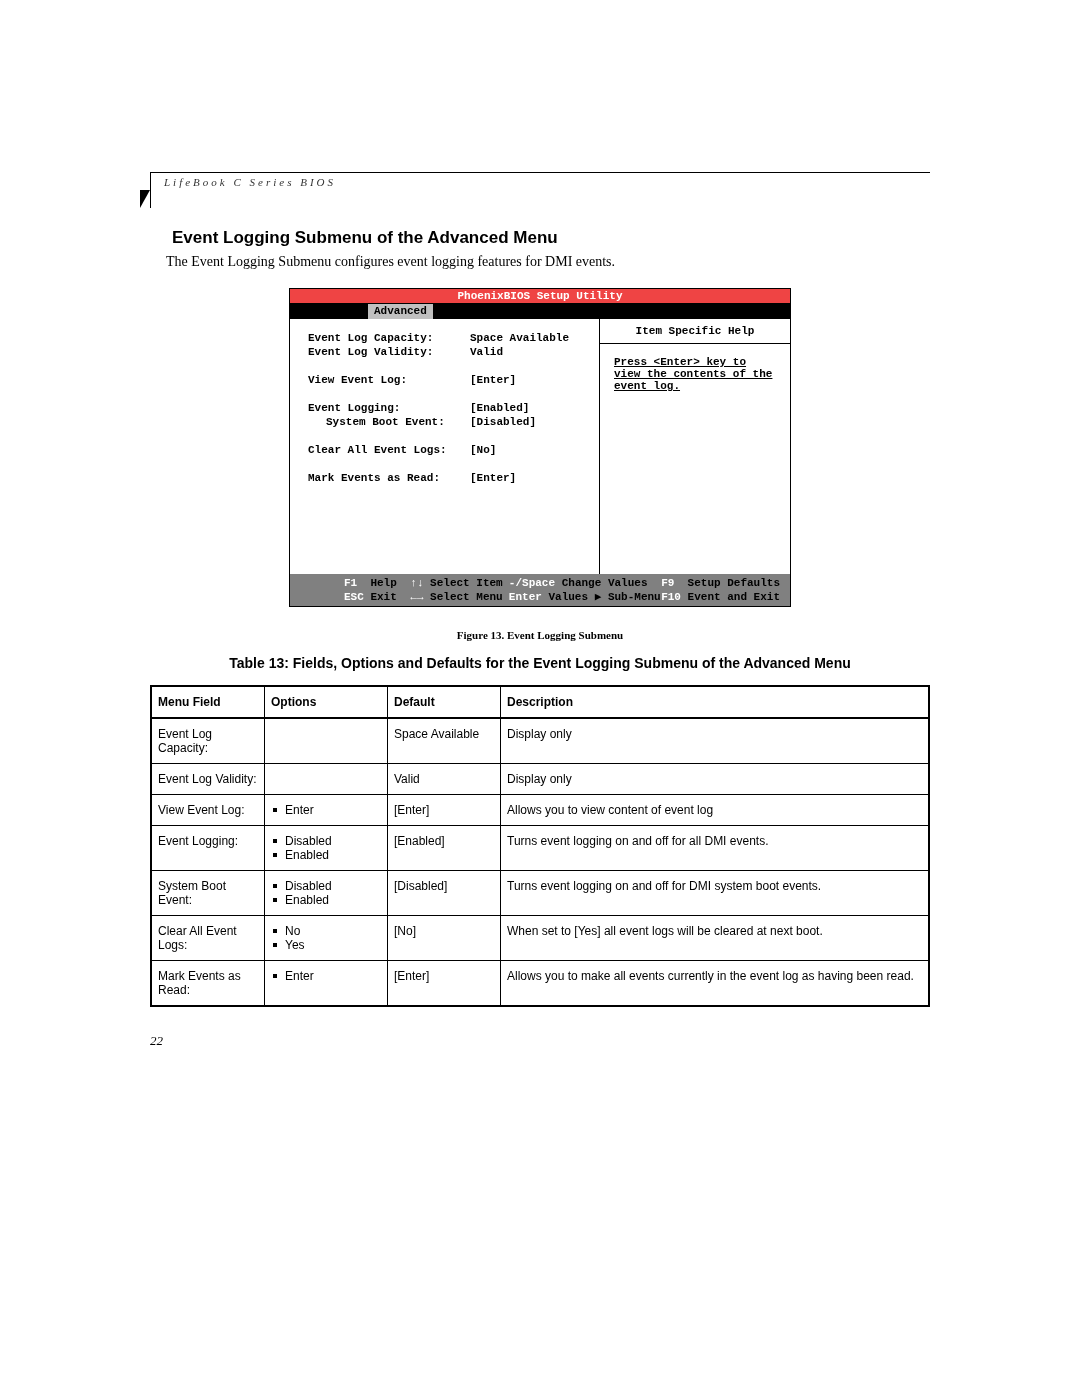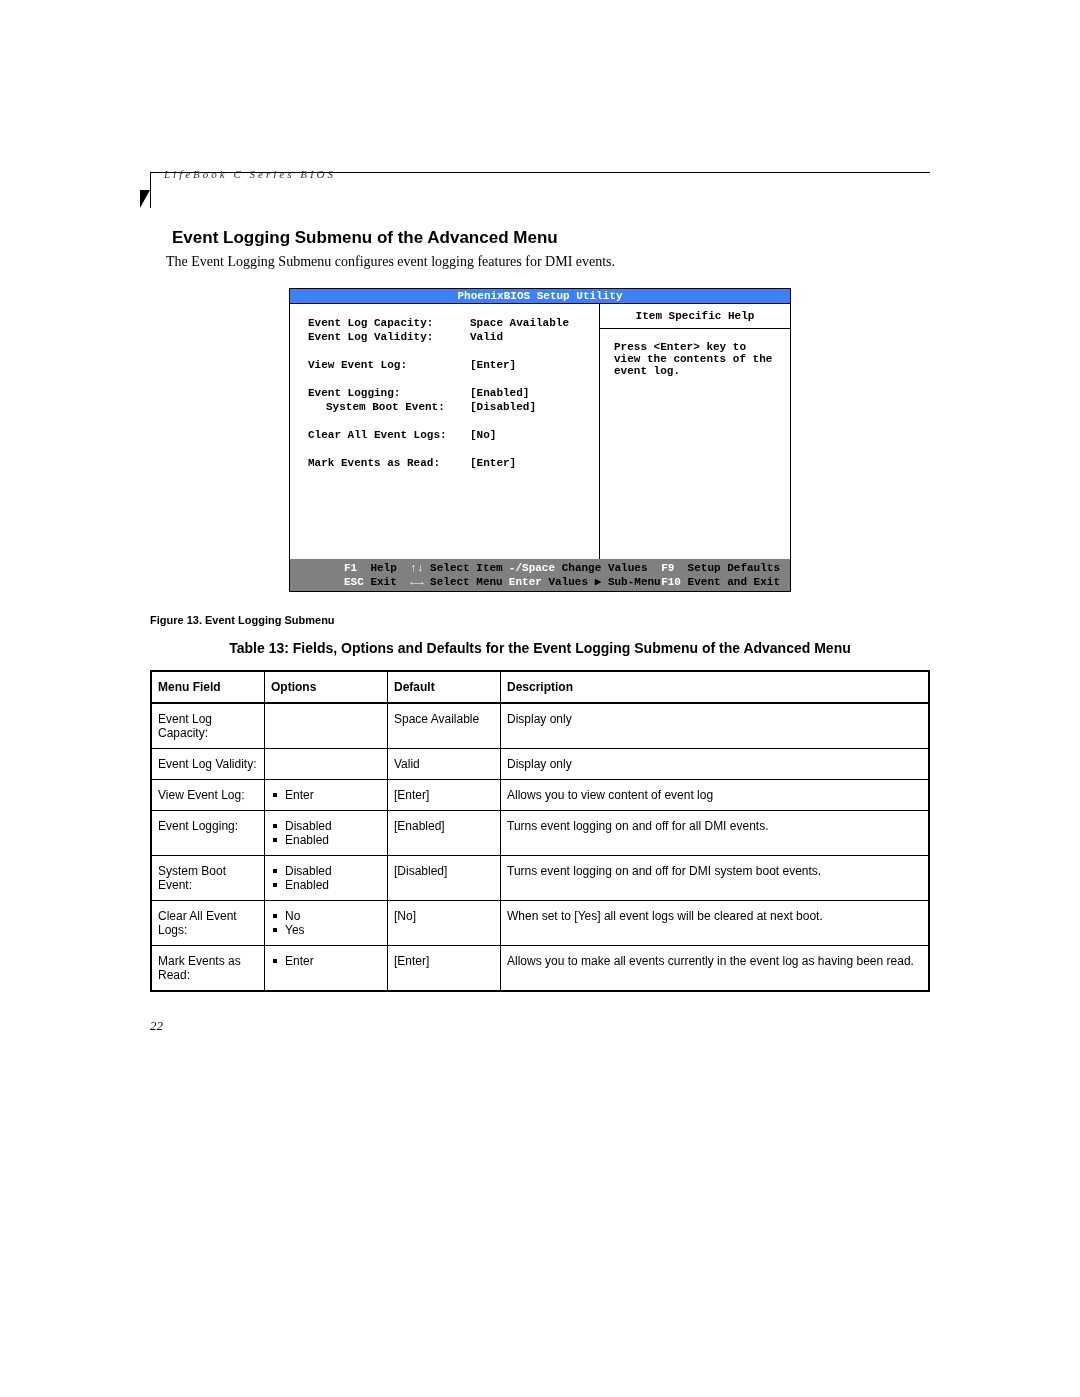--- a/index.html
+++ b/index.html
@@ -34,21 +34,21 @@
   }
   .header-vert {
     position: absolute;
     top: 172px;
     left: 150px;
     height: 36px;
     border-left: 1px solid #000;
   }
   .running-head {
     position: absolute;
-    top: 168px;
+    top: 176px;
     left: 164px;
     font-style: italic;
     font-size: 11px;
     letter-spacing: 3px;
     color: #333;
     font-family: Georgia, serif;
   }
   .heading {
     font-family: Arial, Helvetica, sans-serif;
     font-weight: bold;
@@ -64,21 +64,21 @@
   .bios {
     width: 500px;
     margin: 0 auto;
     font-family: 'Courier New', monospace;
     font-size: 11px;
     font-weight: bold;
     border: 1px solid #000;
     background: #fff;
   }
   .bios-title {
-    background: #3b82f6;
+    background: #ef4444;
     color: #fff;
     text-align: center;
     padding: 1px 0;
     border-bottom: 1px solid #000;
   }
   .bios-menubar {
     background: #000;
     color: #fff;
     height: 15px;
     position: relative;
@@ -110,20 +110,21 @@
     padding: 6px 0;
     border-bottom: 1px solid #000;
   }
   .bios-body {
     padding: 12px 18px 10px 18px;
     min-height: 230px;
     box-sizing: border-box;
   }
   .bios-right .bios-body {
     padding: 12px 14px;
+    text-decoration: underline;
   }
   .bios-row {
     display: flex;
     line-height: 14px;
   }
   .bios-row .lab { width: 162px; white-space: pre; }
   .bios-row .val { flex: 1; }
   .indent .lab { padding-left: 18px; width: 162px; box-sizing:border-box;}
   .gap { height: 14px; }
   .bios-footer {
@@ -137,22 +138,22 @@
     padding-left: 44px;
   }
   .bios-footer .c1 { width: 74px; white-space: pre; }
   .bios-footer .c2 { width: 110px; white-space: pre; }
   .bios-footer .c3 { width: 170px; white-space: pre;}
   .bios-footer .c4 { white-space: pre;}
   .bios-footer .hl { color: #fff; }
   .bios-footer .dk { color: #000; }
 
   .figcap {
-    text-align: left;
-    font-family: Liberation Sans, sans-serif;
+    text-align: center;
+    font-family: Liberation Serif, serif;
     font-weight: bold;
     font-size: 11px;
     margin: 22px 0 10px 0;
   }
   .tabletitle {
     text-align: center;
     font-family: Arial, Helvetica, sans-serif;
     font-weight: bold;
     font-size: 14px;
     margin: 14px 0 14px 0;
@@ -210,20 +211,23 @@
   <div class="header-line"></div>
   <div class="header-vert"></div>
   <div class="header-notch"></div>
   <div class="running-head">LifeBook C Series BIOS</div>
 
   <h2 class="heading">Event Logging Submenu of the Advanced Menu</h2>
   <p class="intro">The Event Logging Submenu configures event logging features for DMI events.</p>
 
   <div class="bios">
     <div class="bios-title">PhoenixBIOS Setup Utility</div>
+    <div class="bios-menubar">
+      <div class="bios-tab">Advanced</div>
+    </div>
     <div class="bios-main">
       <div class="bios-left">
         <div class="bios-body" id="bios-left-body">
             <div class="bios-row">
               <span class="lab">Event Log Capacity:</span>
               <span class="val">Space Available</span>
             </div>
             <div class="bios-row">
               <span class="lab">Event Log Validity:</span>
               <span class="val">Valid</span>

